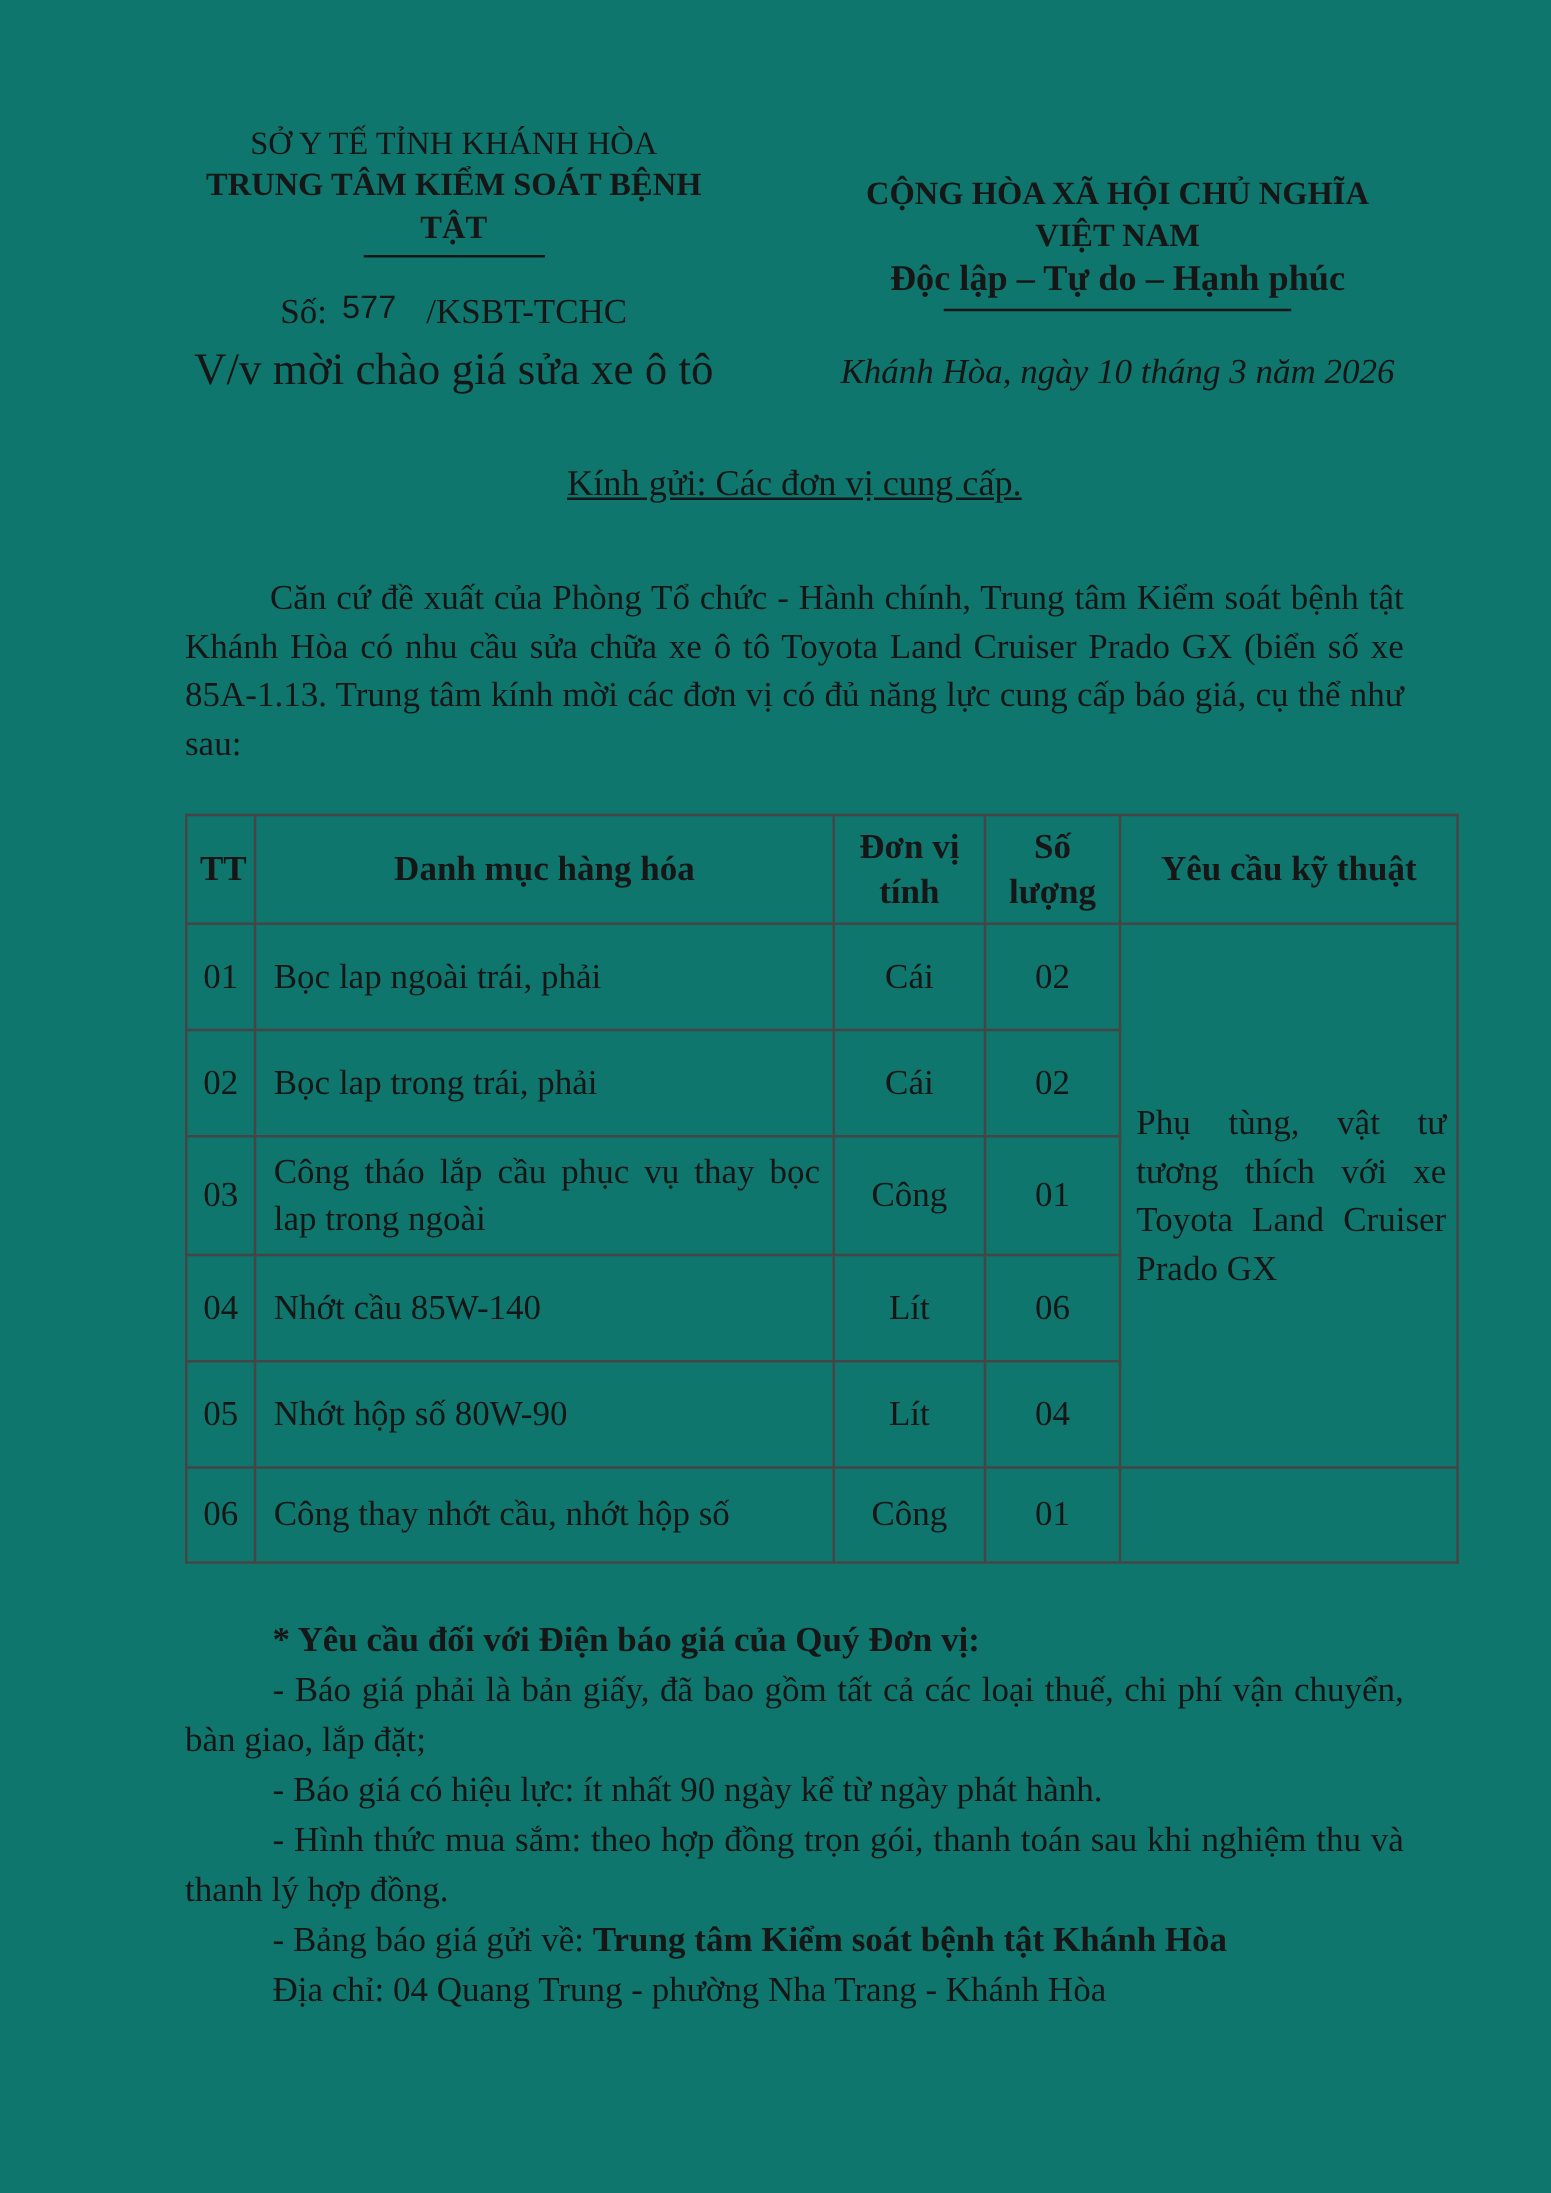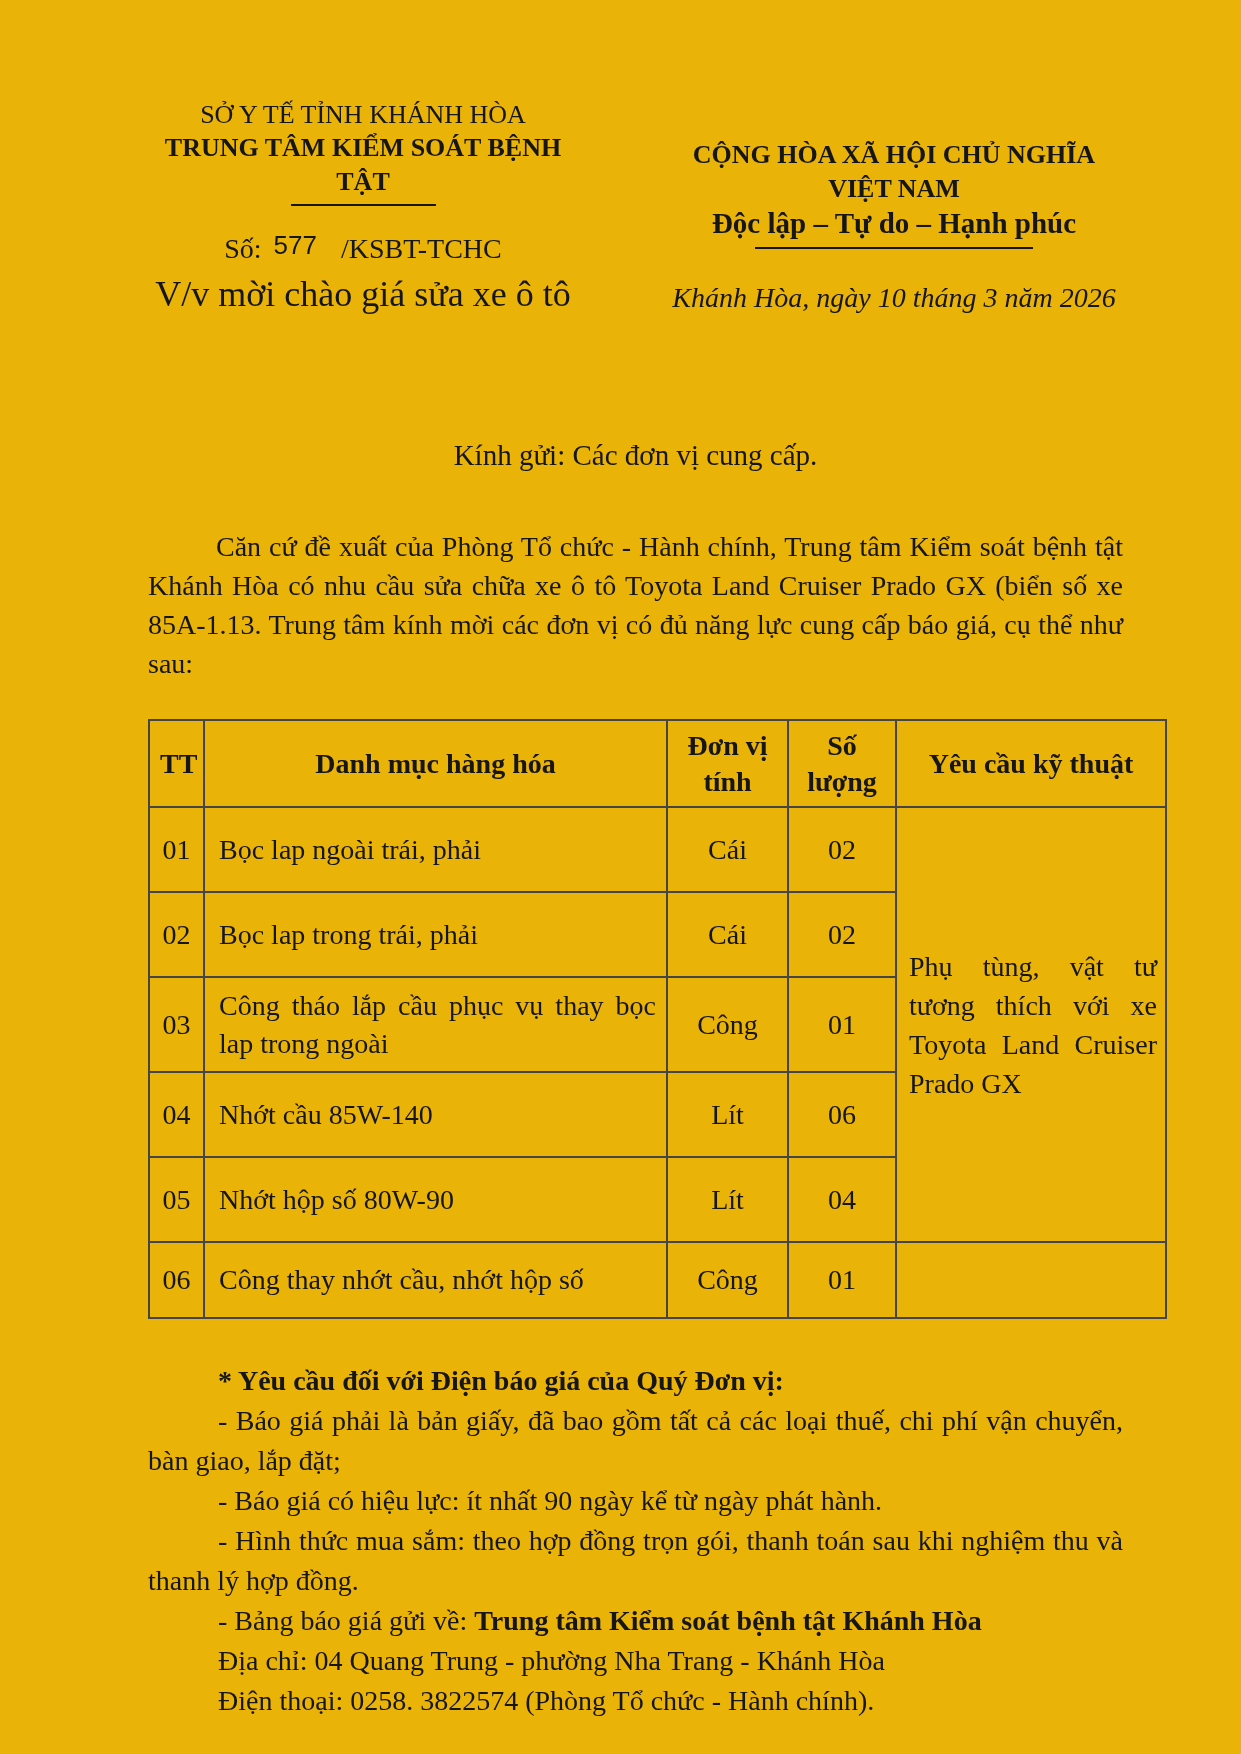--- a/index.html
+++ b/index.html
@@ -1,21 +1,21 @@
 <!DOCTYPE html>
 <html lang="vi"><head>
 <meta charset="utf-8">
 <style>
   html, body { margin: 0; padding: 0; background: #ffffff; }
   .page {
     position: relative;
     width: 1241px;
     height: 1754px;
     box-sizing: border-box;
-    background: #eab308;
+    background: #0f766e;
     color: #161616;
     padding: 98px 76px 0 148px;
     font-family: "Liberation Serif", "DejaVu Serif", serif;
     overflow: hidden;
   }
 
   
   .header { display: flex; justify-content: space-between; align-items: flex-start; }
   .header-left  { width: 430px; text-align: center; }
   .header-right { width: 470px; margin-right: 36px; text-align: center; }
@@ -33,24 +33,25 @@
   }
   .doc-subject { margin-top: 9px; font-size: 36px; line-height: 36px; }
 
   .nation-line { font-size: 26px; line-height: 34px; font-weight: bold; margin-top: 40px; }
   .motto-line  { font-size: 29px; line-height: 35px; font-weight: bold; }
   .motto-rule  { width: 278px; border-top: 2px solid #161616; margin: 6px auto 0 auto; }
   .date-line   { margin-top: 31px; font-size: 28px; line-height: 36px; font-style: italic; }
 
   
   .salutation {
-    margin: 120px 42px 0 0;
+    margin: 52px 42px 0 0;
     text-align: center;
     font-size: 29px;
     line-height: 38px;
+    text-decoration: underline;
   }
   .intro {
     margin: 53px 42px 0 0;
     font-size: 28px;
     line-height: 39px;
     text-align: justify;
     text-indent: 68px;
   }
 
   
@@ -174,16 +175,15 @@
     </tbody>
   </table>
 
   <div class="reqs">
     <p class="req-title">* Yêu cầu đối với Điện báo giá của Quý Đơn vị:</p>
     <p>- Báo giá phải là bản giấy, đã bao gồm tất cả các loại thuế, chi phí vận chuyển, bàn giao, lắp đặt;</p>
     <p>- Báo giá có hiệu lực: ít nhất 90 ngày kể từ ngày phát hành.</p>
     <p>- Hình thức mua sắm: theo hợp đồng trọn gói, thanh toán sau khi nghiệm thu và thanh lý hợp đồng.</p>
     <p><span>- Bảng báo giá gửi về: </span><span class="bold">Trung tâm Kiểm soát bệnh tật Khánh Hòa</span></p>
     <p>Địa chỉ: 04 Quang Trung - phường Nha Trang - Khánh Hòa</p>
-    <p>Điện thoại: 0258. 3822574 (Phòng Tổ chức - Hành chính).</p>
   </div>
 
 </div>
 
 </body></html>

